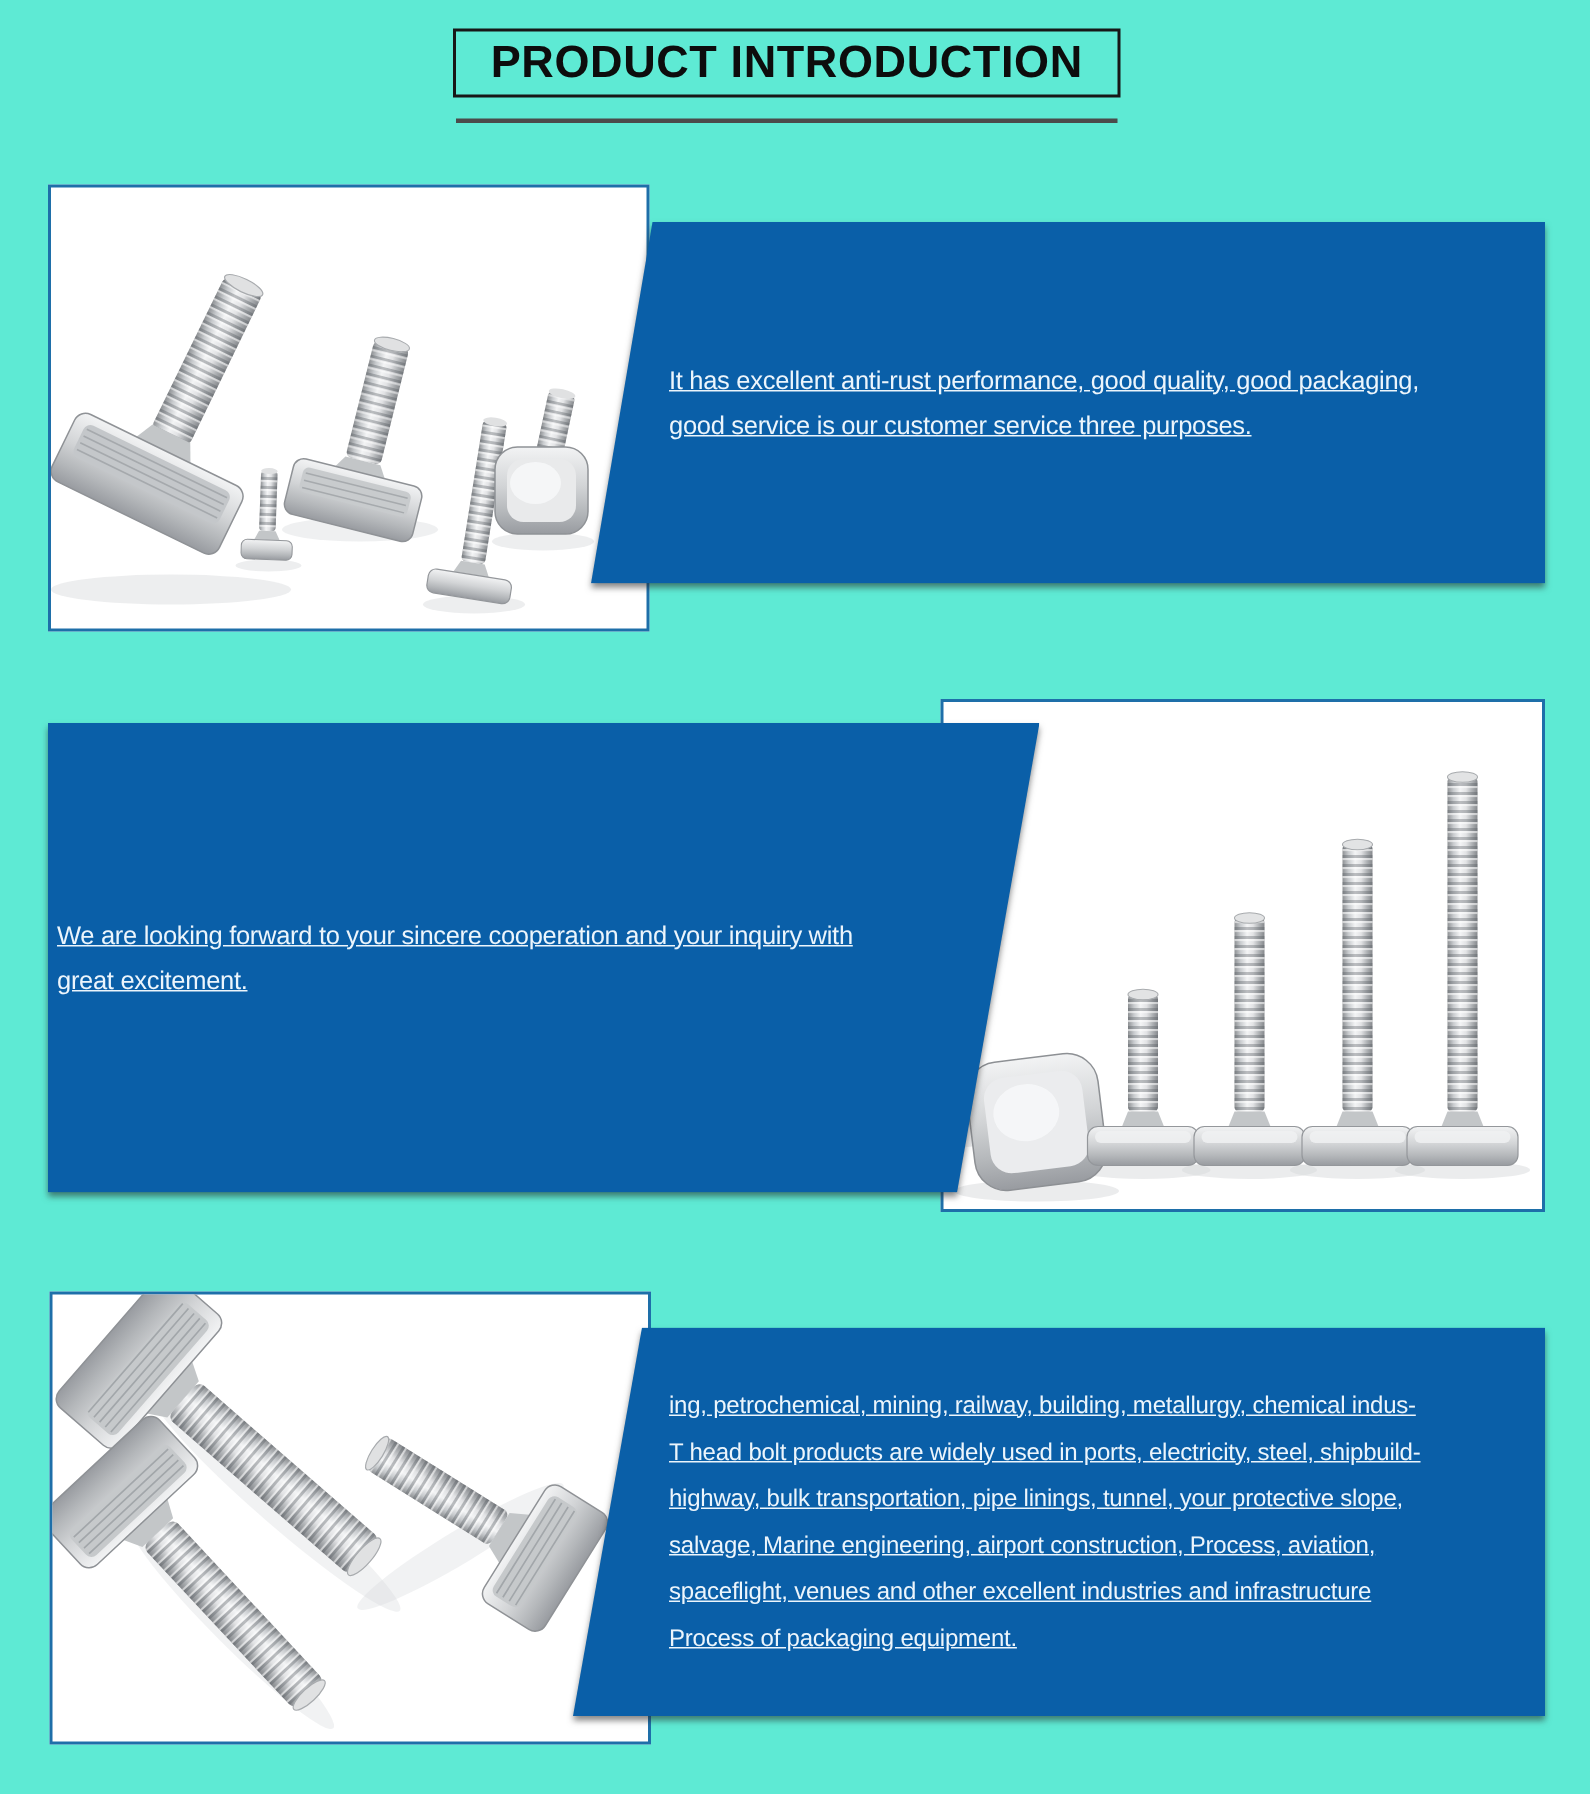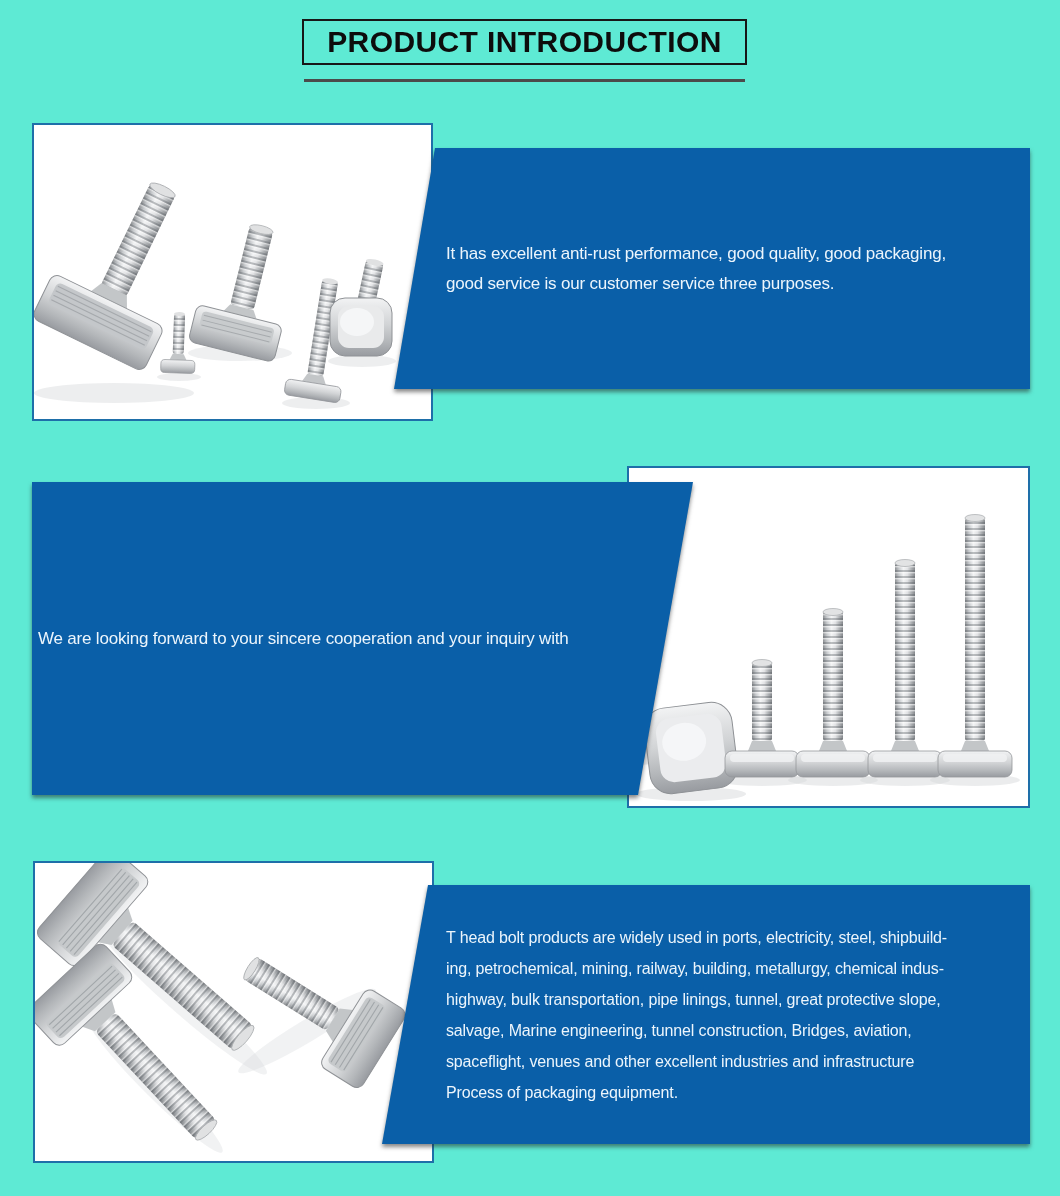--- a/index.html
+++ b/index.html
@@ -28,21 +28,21 @@
   .img-box svg{display:block;width:100%;height:100%;}
   #imgbox1{left:32px;top:123px;width:401px;height:298px;}
   #imgbox2{left:627px;top:466px;width:403px;height:342px;}
   #imgbox3{left:33px;top:861px;width:401px;height:302px;}
   
   .panel{position:absolute;z-index:2;filter:drop-shadow(0 3px 2px rgba(35,35,35,.55));}
   .panel-inner{
     width:100%;height:100%;box-sizing:border-box;background:#0a5fa8;
     display:flex;flex-direction:column;justify-content:center;
   }
-  .panel-inner .line{color:#ecf5fc;white-space:nowrap;}
+  .panel-inner .line{color:#ecf5fc;white-space:nowrap;text-decoration:underline;}
   #panel1{left:394px;top:148px;width:636px;height:241px;}
   #panel1 .panel-inner{
     clip-path:polygon(41px 0,636px 0,636px 241px,0 241px);
     padding:0 12px 0 52px;font-size:17px;letter-spacing:-.2px;
   }
   #panel1 .line{line-height:30px;}
   #panel2{left:32px;top:482px;width:661px;height:313px;}
   #panel2 .panel-inner{
     clip-path:polygon(0 0,661px 0,606px 313px,0 313px);
     padding:0 60px 0 6px;font-size:17px;letter-spacing:-.2px;
@@ -140,20 +140,21 @@
   <div class="panel" id="panel1">
     <div class="panel-inner">
       <div class="line">It has excellent anti-rust performance, good quality, good packaging,</div>
       <div class="line">good service is our customer service three purposes.</div>
     </div>
   </div>
 
   <div class="panel" id="panel2">
     <div class="panel-inner">
       <div class="line">We are looking forward to your sincere cooperation and your inquiry with</div>
+      <div class="line">great excitement.</div>
     </div>
   </div>
 
   <div class="img-box" id="imgbox2">
     <svg viewBox="0 0 399 338" role="img" aria-label="Five stainless steel T-slot bolts, one lying flat and four standing in ascending height">
       <defs>
         <linearGradient id="m2" x1="0" y1="0" x2="1" y2="0">
           <stop offset="0" stop-color="#8e9194"></stop>
             <stop offset=".2" stop-color="#c8cbce"></stop>
           <stop offset=".42" stop-color="#f3f4f5"></stop>
@@ -268,22 +269,22 @@
         <path d="M-13,-12 h26 l6,12 h-38 z" fill="#c3c6c8"></path>
         <rect x="-46" y="0" width="92" height="48" rx="8" fill="url(#h3)" stroke="#8f9296" stroke-width="1"></rect>
         <rect x="-39" y="5" width="78" height="22" rx="5" fill="#c6c9cb"></rect>
         <path d="M-37,9 h74 M-37,14 h74 M-37,19 h74 M-37,24 h74" stroke="#999da1" stroke-width="1.1" opacity=".8" fill="none"></path>
       </g>
     </svg>
   </div>
 
   <div class="panel" id="panel3">
     <div class="panel-inner">
+      <div class="line">ing, petrochemical, mining, railway, building, metallurgy, chemical indus-</div>
       <div class="line">T head bolt products are widely used in ports, electricity, steel, shipbuild-</div>
-      <div class="line">ing, petrochemical, mining, railway, building, metallurgy, chemical indus-</div>
-      <div class="line">highway, bulk transportation, pipe linings, tunnel, great protective slope,</div>
-      <div class="line">salvage, Marine engineering, tunnel construction, Bridges, aviation,</div>
+      <div class="line">highway, bulk transportation, pipe linings, tunnel, your protective slope,</div>
+      <div class="line">salvage, Marine engineering, airport construction, Process, aviation,</div>
       <div class="line">spaceflight, venues and other excellent industries and infrastructure</div>
       <div class="line">Process of packaging equipment.</div>
     </div>
   </div>
 
 </div>
 
 </body></html>

